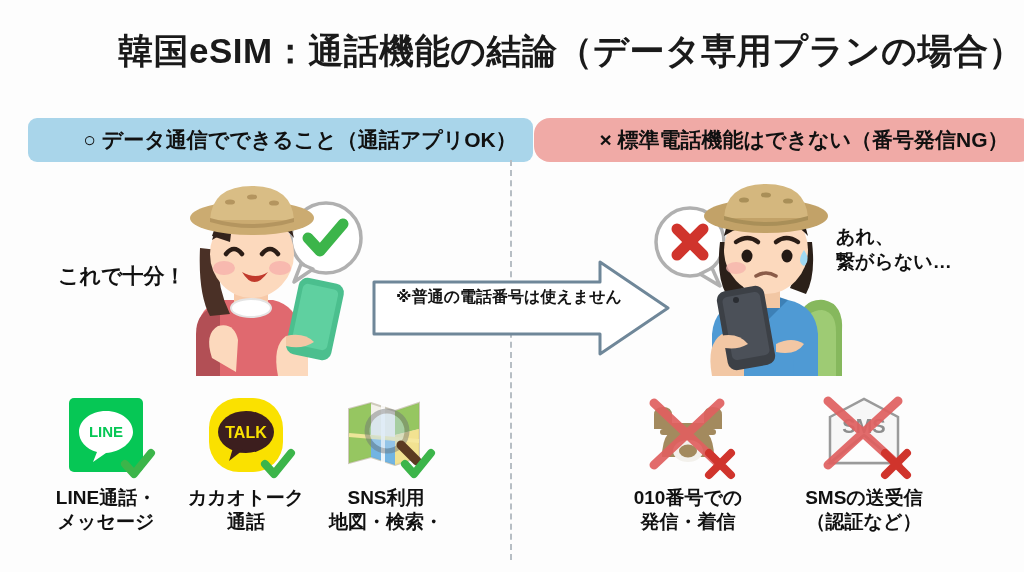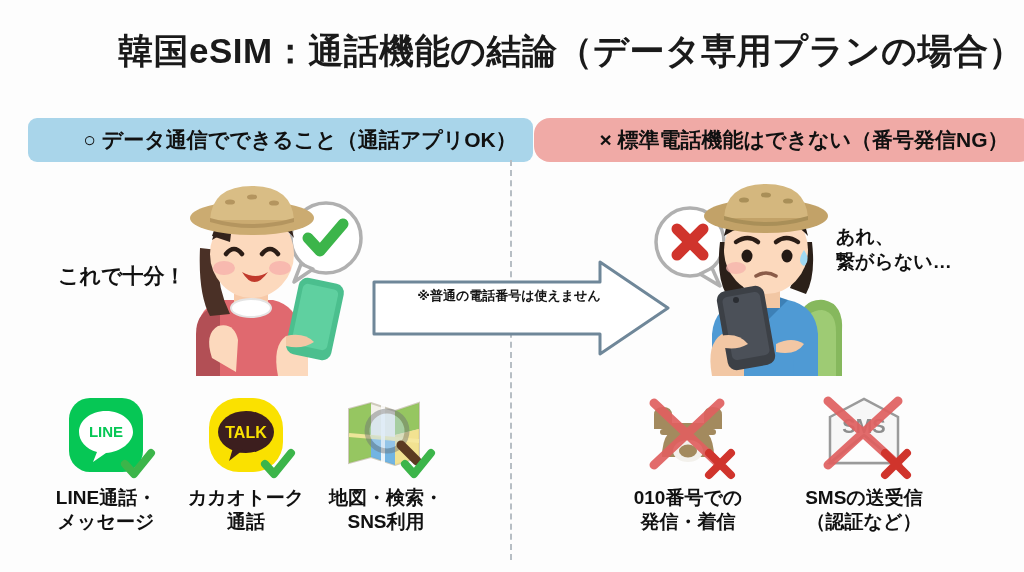--- a/index.html
+++ b/index.html
@@ -100,21 +100,21 @@
     width: 300px;
     height: 100px;
   }
   #arrow-wrap svg { display: block; }
   #arrow-label {
     position: absolute;
     left: 384px;
     top: 287px;
     width: 250px;
     text-align: center;
-    font-size: 13px;
+    font-size: 16px;
     font-weight: bold;
     color: #141414;
     white-space: nowrap;
   }
 
   
   .person {
     position: absolute;
   }
   #person-left { left: 168px; top: 176px; }
@@ -160,21 +160,21 @@
     right: -6px;
     bottom: -6px;
     width: 40px;
     height: 40px;
   }
 
   
   .line-box {
     width: 74px; height: 74px;
     background: #06c755;
-    border-radius: 21px;
+    border-radius: 5px;
     display: flex; align-items: center; justify-content: center;
   }
   
   .kakao-box {
     width: 74px; height: 74px;
     background: #fae100;
     border-radius: 30px;
     display: flex; align-items: center; justify-content: center;
   }
 </style>
@@ -373,22 +373,22 @@
           <path d="M40 10 L40 68" stroke="#ffffff" stroke-width="4" fill="none" opacity="0.85"></path>
 
           <circle cx="44" cy="36" r="20" fill="#bcd9ef" opacity="0.45" stroke="#6d7276" stroke-width="5"></circle>
           <path d="M58 50 L74 66" stroke="#5b3a21" stroke-width="9" stroke-linecap="round"></path>
         </svg>
         <svg class="mini-check" viewBox="0 0 40 40">
           <path d="M7 20 L16 30 L33 9" fill="none" stroke="#3cb54a" stroke-width="8" stroke-linecap="round" stroke-linejoin="round"></path>
         </svg>
       </div>
       <div class="icon-label">
+        <div>SNS利用</div>
         <div>地図・検索・</div>
-        <div>SNS利用</div>
       </div>
     </div>
 
   </div>
 
   <div class="icon-row" id="icon-row-right">
 
     <div class="icon-cell">
       <div class="icon-art">
         <svg width="88" height="80" viewBox="0 0 88 80">

